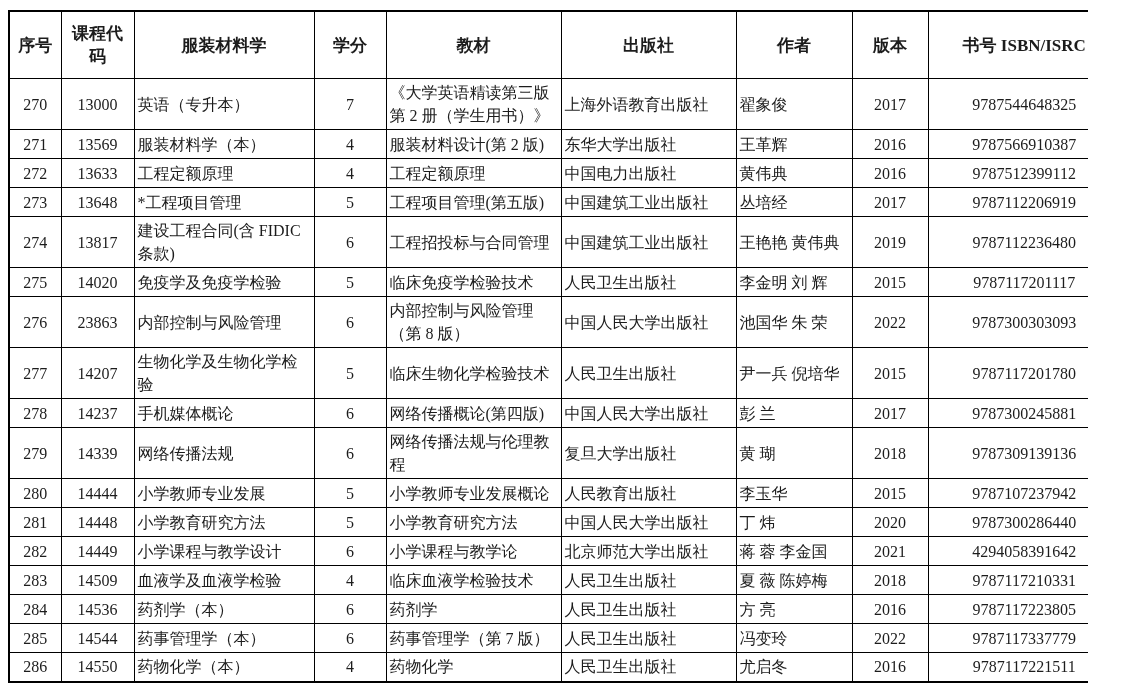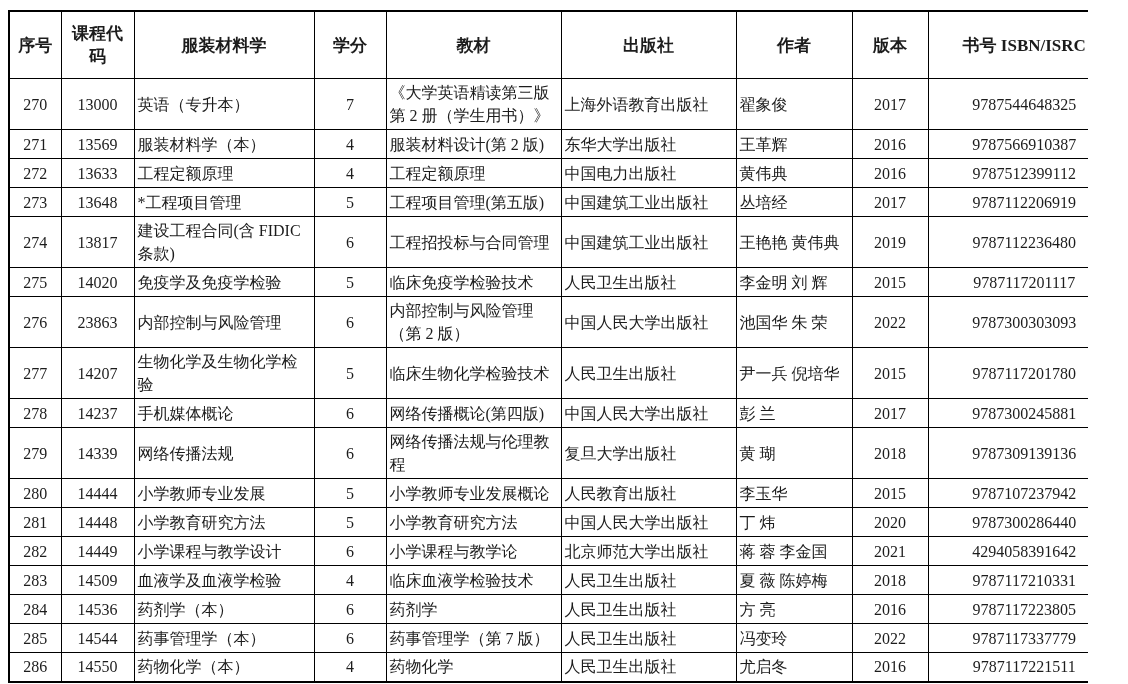--- a/index.html
+++ b/index.html
@@ -143,21 +143,21 @@
           <td class="col-publisher">人民卫生出版社</td>
           <td class="col-author">李金明 刘 辉</td>
           <td class="col-edition">2015</td>
           <td class="col-isbn">9787117201117</td>
         </tr>
         <tr>
           <td class="col-no">276</td>
           <td class="col-code">23863</td>
           <td class="col-name">内部控制与风险管理</td>
           <td class="col-credits">6</td>
-          <td class="col-textbook">内部控制与风险管理（第 2 版）</td>
+          <td class="col-textbook">内部控制与风险管理（第 8 版）</td>
           <td class="col-publisher">中国人民大学出版社</td>
           <td class="col-author">池国华 朱 荣</td>
           <td class="col-edition">2022</td>
           <td class="col-isbn">9787300303093</td>
         </tr>
         <tr>
           <td class="col-no">277</td>
           <td class="col-code">14207</td>
           <td class="col-name">生物化学及生物化学检验</td>
           <td class="col-credits">5</td>

